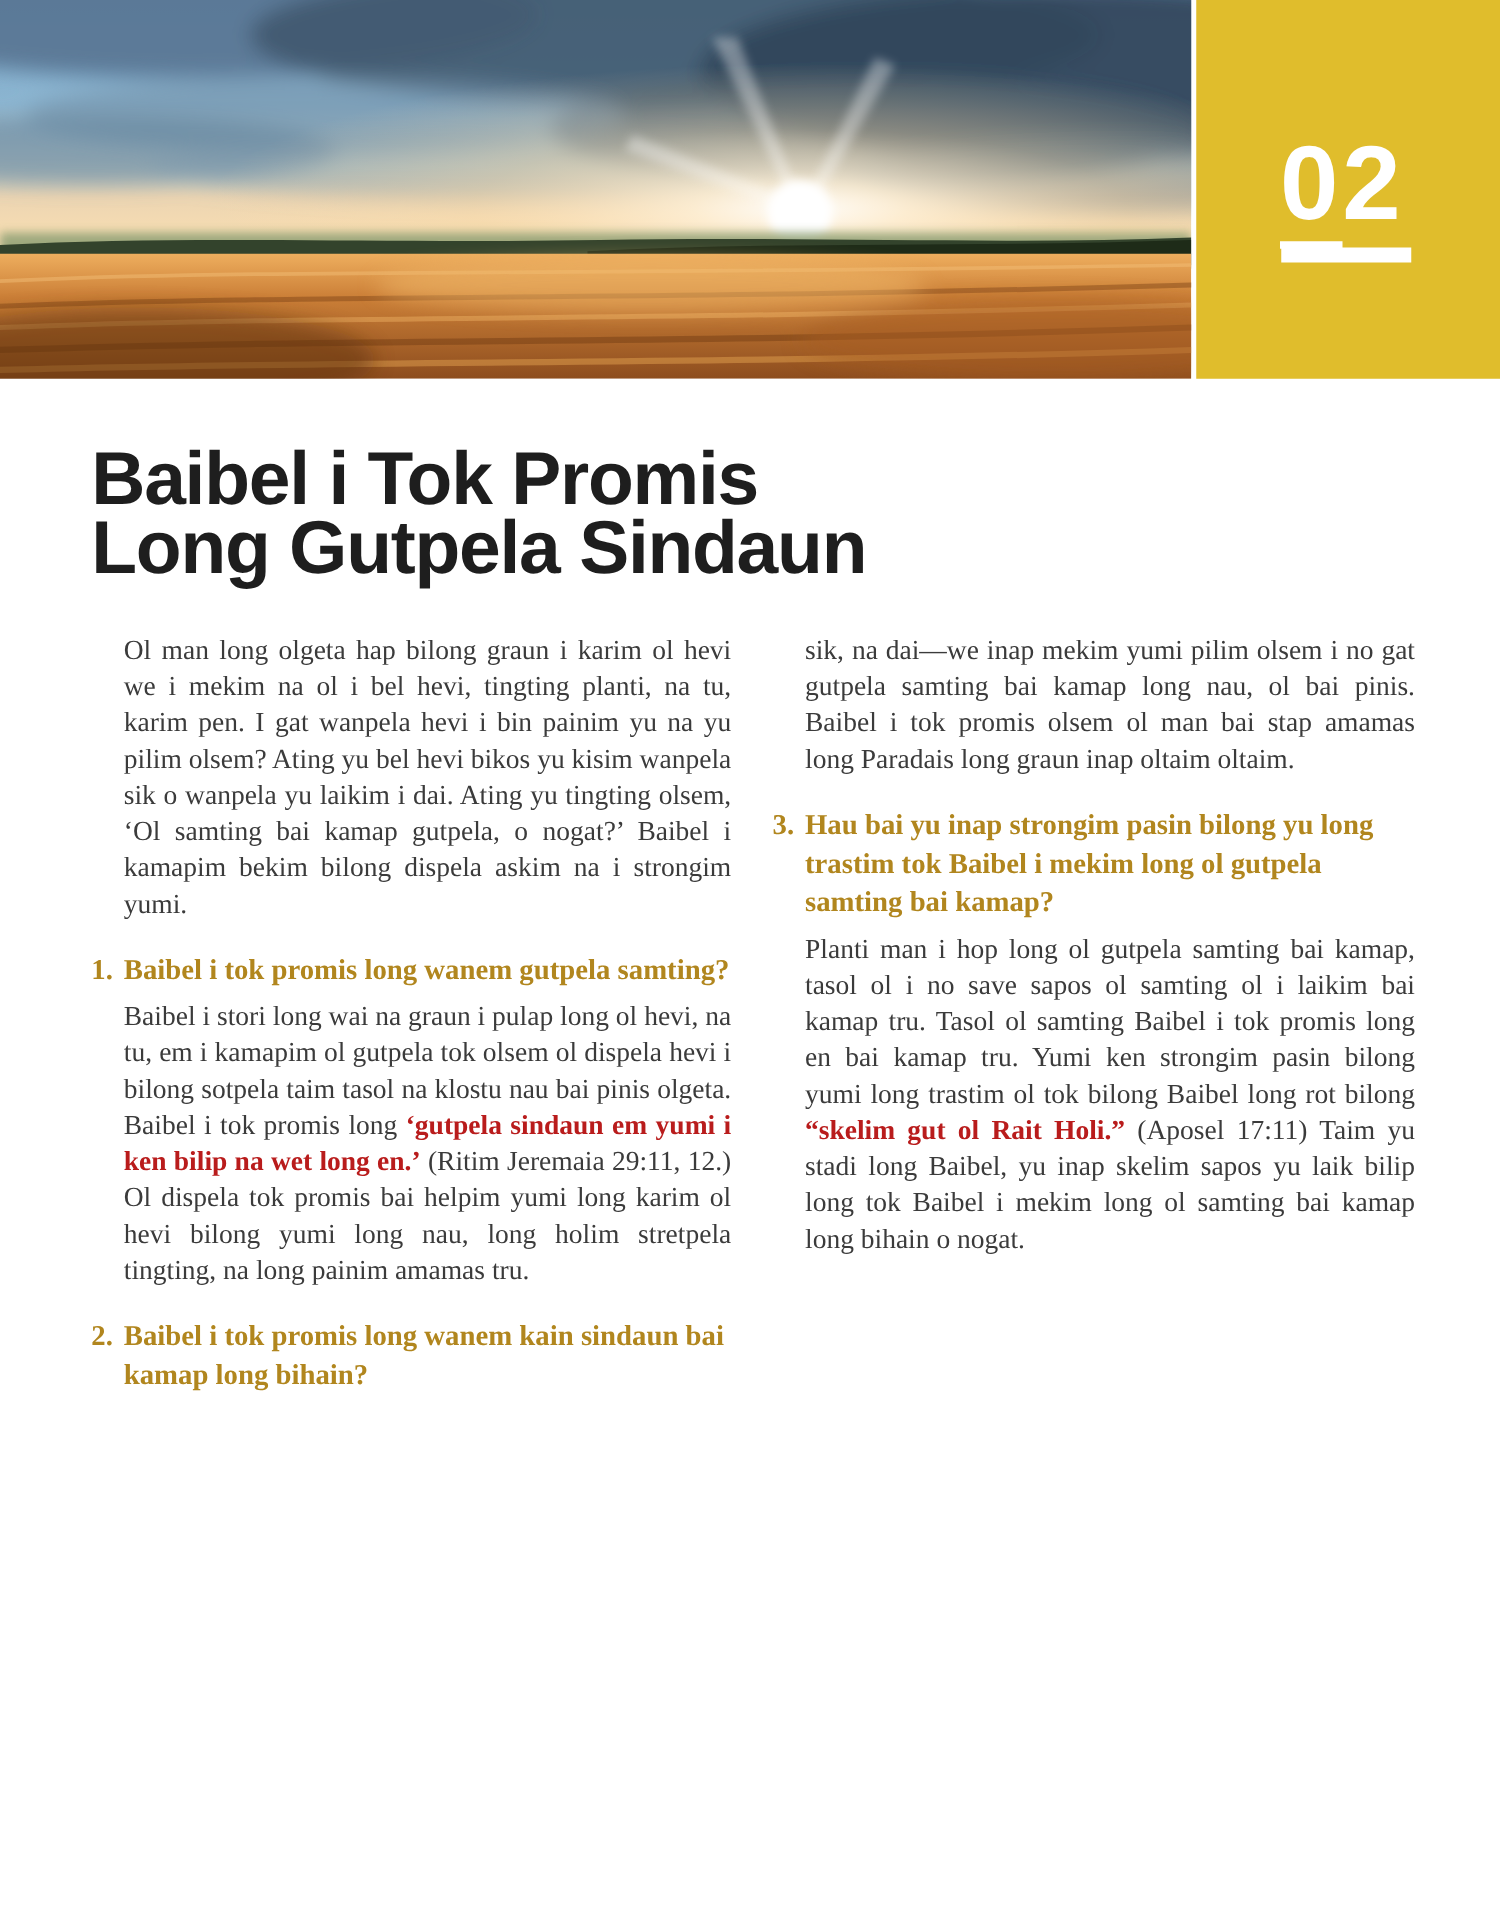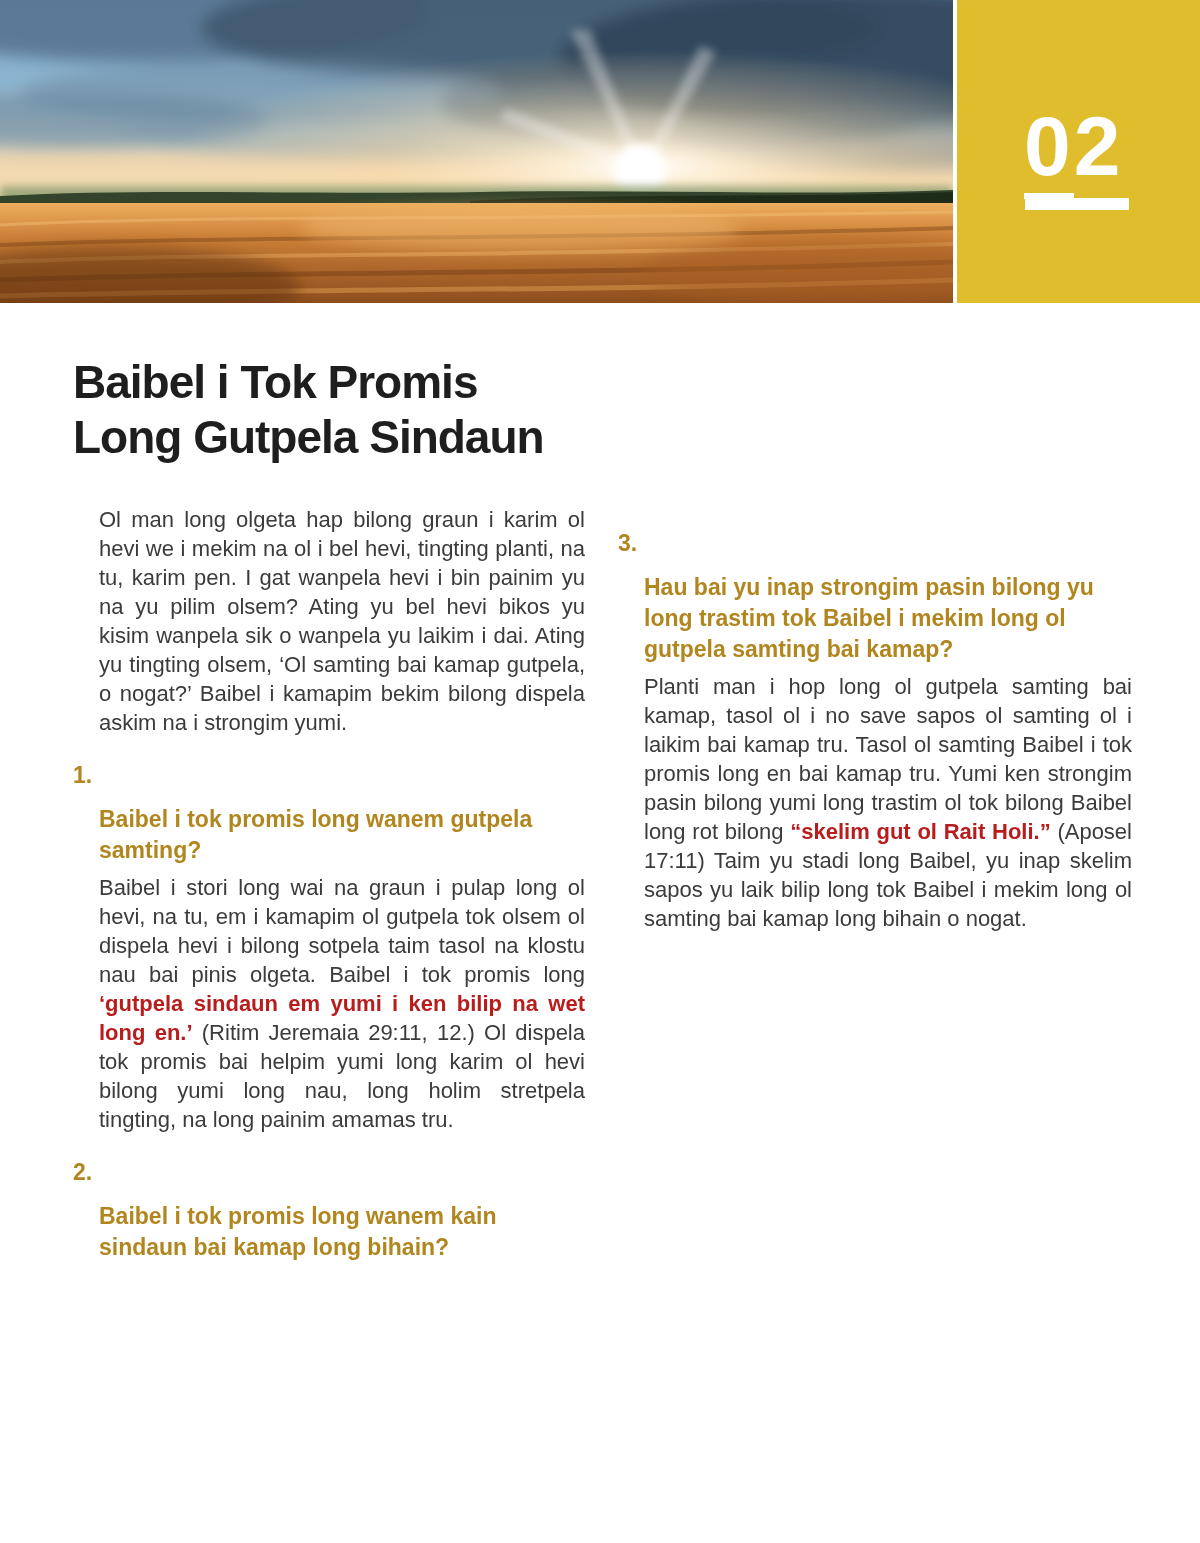--- a/index.html
+++ b/index.html
@@ -24,40 +24,40 @@
     display:inline-block; border-bottom:6px solid #ffffff; padding-bottom:5px;
   }
   .badge-number .digit-rest { display:inline-block; }
   .badge-bar {
     position:absolute; left:68px; top:198px; width:104px; height:12px; background:#ffffff;
   }
   
   .content { position:absolute; top:303px; left:0; width:1200px; padding:0; }
   h1.title {
     margin:52px 68px 0 73px;
-    font-size:46px; line-height:55px; font-weight:bold; color:#1e1e1e;
+    font-size:60px; line-height:55px; font-weight:bold; color:#1e1e1e;
     letter-spacing:-1px; white-space:pre-line;
   }
-  .columns { display:flex; margin:40px 68px 0 73px; }
+  .columns { display:flex; margin:40px 68px 0 73px;font-family:Liberation Serif, serif; }
   .col { box-sizing:border-box; }
   .col-left  { width:512px; margin-right:33px; }
   .col-right { width:514px; }
   p.body {
     margin:0 0 0 26px;
     font-size:22px; line-height:29px; color:#3b3b3b;
     text-align:justify; text-justify:inter-word;
   }
   p.body b { color:#b91c1c; }
   .question {
     display:flex; margin:23px 0 7px 0;
     font-weight:bold; font-size:23px; line-height:31px;
     color:var(--accent, #b1861e);
   }
   .question .qnum { flex:0 0 26px; }
-  .question .qtext { flex:1 1 auto;margin-top:44px; }
+  .question .qtext { flex:1 1 auto; }
 </style>
 </head>
 <body>
 
 <div class="page" style="--accent: #b1861e;">
 
   <div class="hero">
 
     <svg class="hero-photo" viewBox="0 0 953 303" preserveAspectRatio="none" aria-hidden="true">
       <defs>
@@ -144,20 +144,21 @@
         </div>
         <p class="body">Baibel i stori long wai na graun i pulap long ol hevi, na tu, em i kamapim ol gutpela tok olsem ol dispela hevi i bilong sotpela taim tasol na klostu nau bai pinis olgeta. Baibel i tok promis long <b>‘gutpela sindaun em yumi i ken bilip na wet long en.’</b> (Ritim Jeremaia 29:11, 12.) Ol dispela tok promis bai helpim yumi long karim ol hevi bilong yumi long nau, long holim stretpela tingting, na long painim amamas tru.</p>
 
         <div class="question">
           <span class="qnum">2.</span>
           <span class="qtext">Baibel i tok promis long wanem kain sindaun bai kamap long bihain?</span>
         </div>
       </div>
 
       <div class="col col-right">
+        <p class="body">sik, na dai—we inap mekim yumi pilim olsem i no gat gutpela samting bai kamap long nau, ol bai pinis. Baibel i tok promis olsem ol man bai stap amamas long Paradais long graun inap oltaim oltaim.</p>
 
         <div class="question">
           <span class="qnum">3.</span>
           <span class="qtext">Hau bai yu inap strongim pasin bilong yu long trastim tok Baibel i mekim long ol gutpela samting bai kamap?</span>
         </div>
         <p class="body">Planti man i hop long ol gutpela samting bai kamap, tasol ol i no save sapos ol samting ol i laikim bai kamap tru. Tasol ol samting Baibel i tok promis long en bai kamap tru. Yumi ken strongim pasin bilong yumi long trastim ol tok bilong Baibel long rot bilong <b>“skelim gut ol Rait Holi.”</b> (Aposel 17:11) Taim yu stadi long Baibel, yu inap skelim sapos yu laik bilip long tok Baibel i mekim long ol samting bai kamap long bihain o nogat.</p>
       </div>
     </div>
   </div>
 

